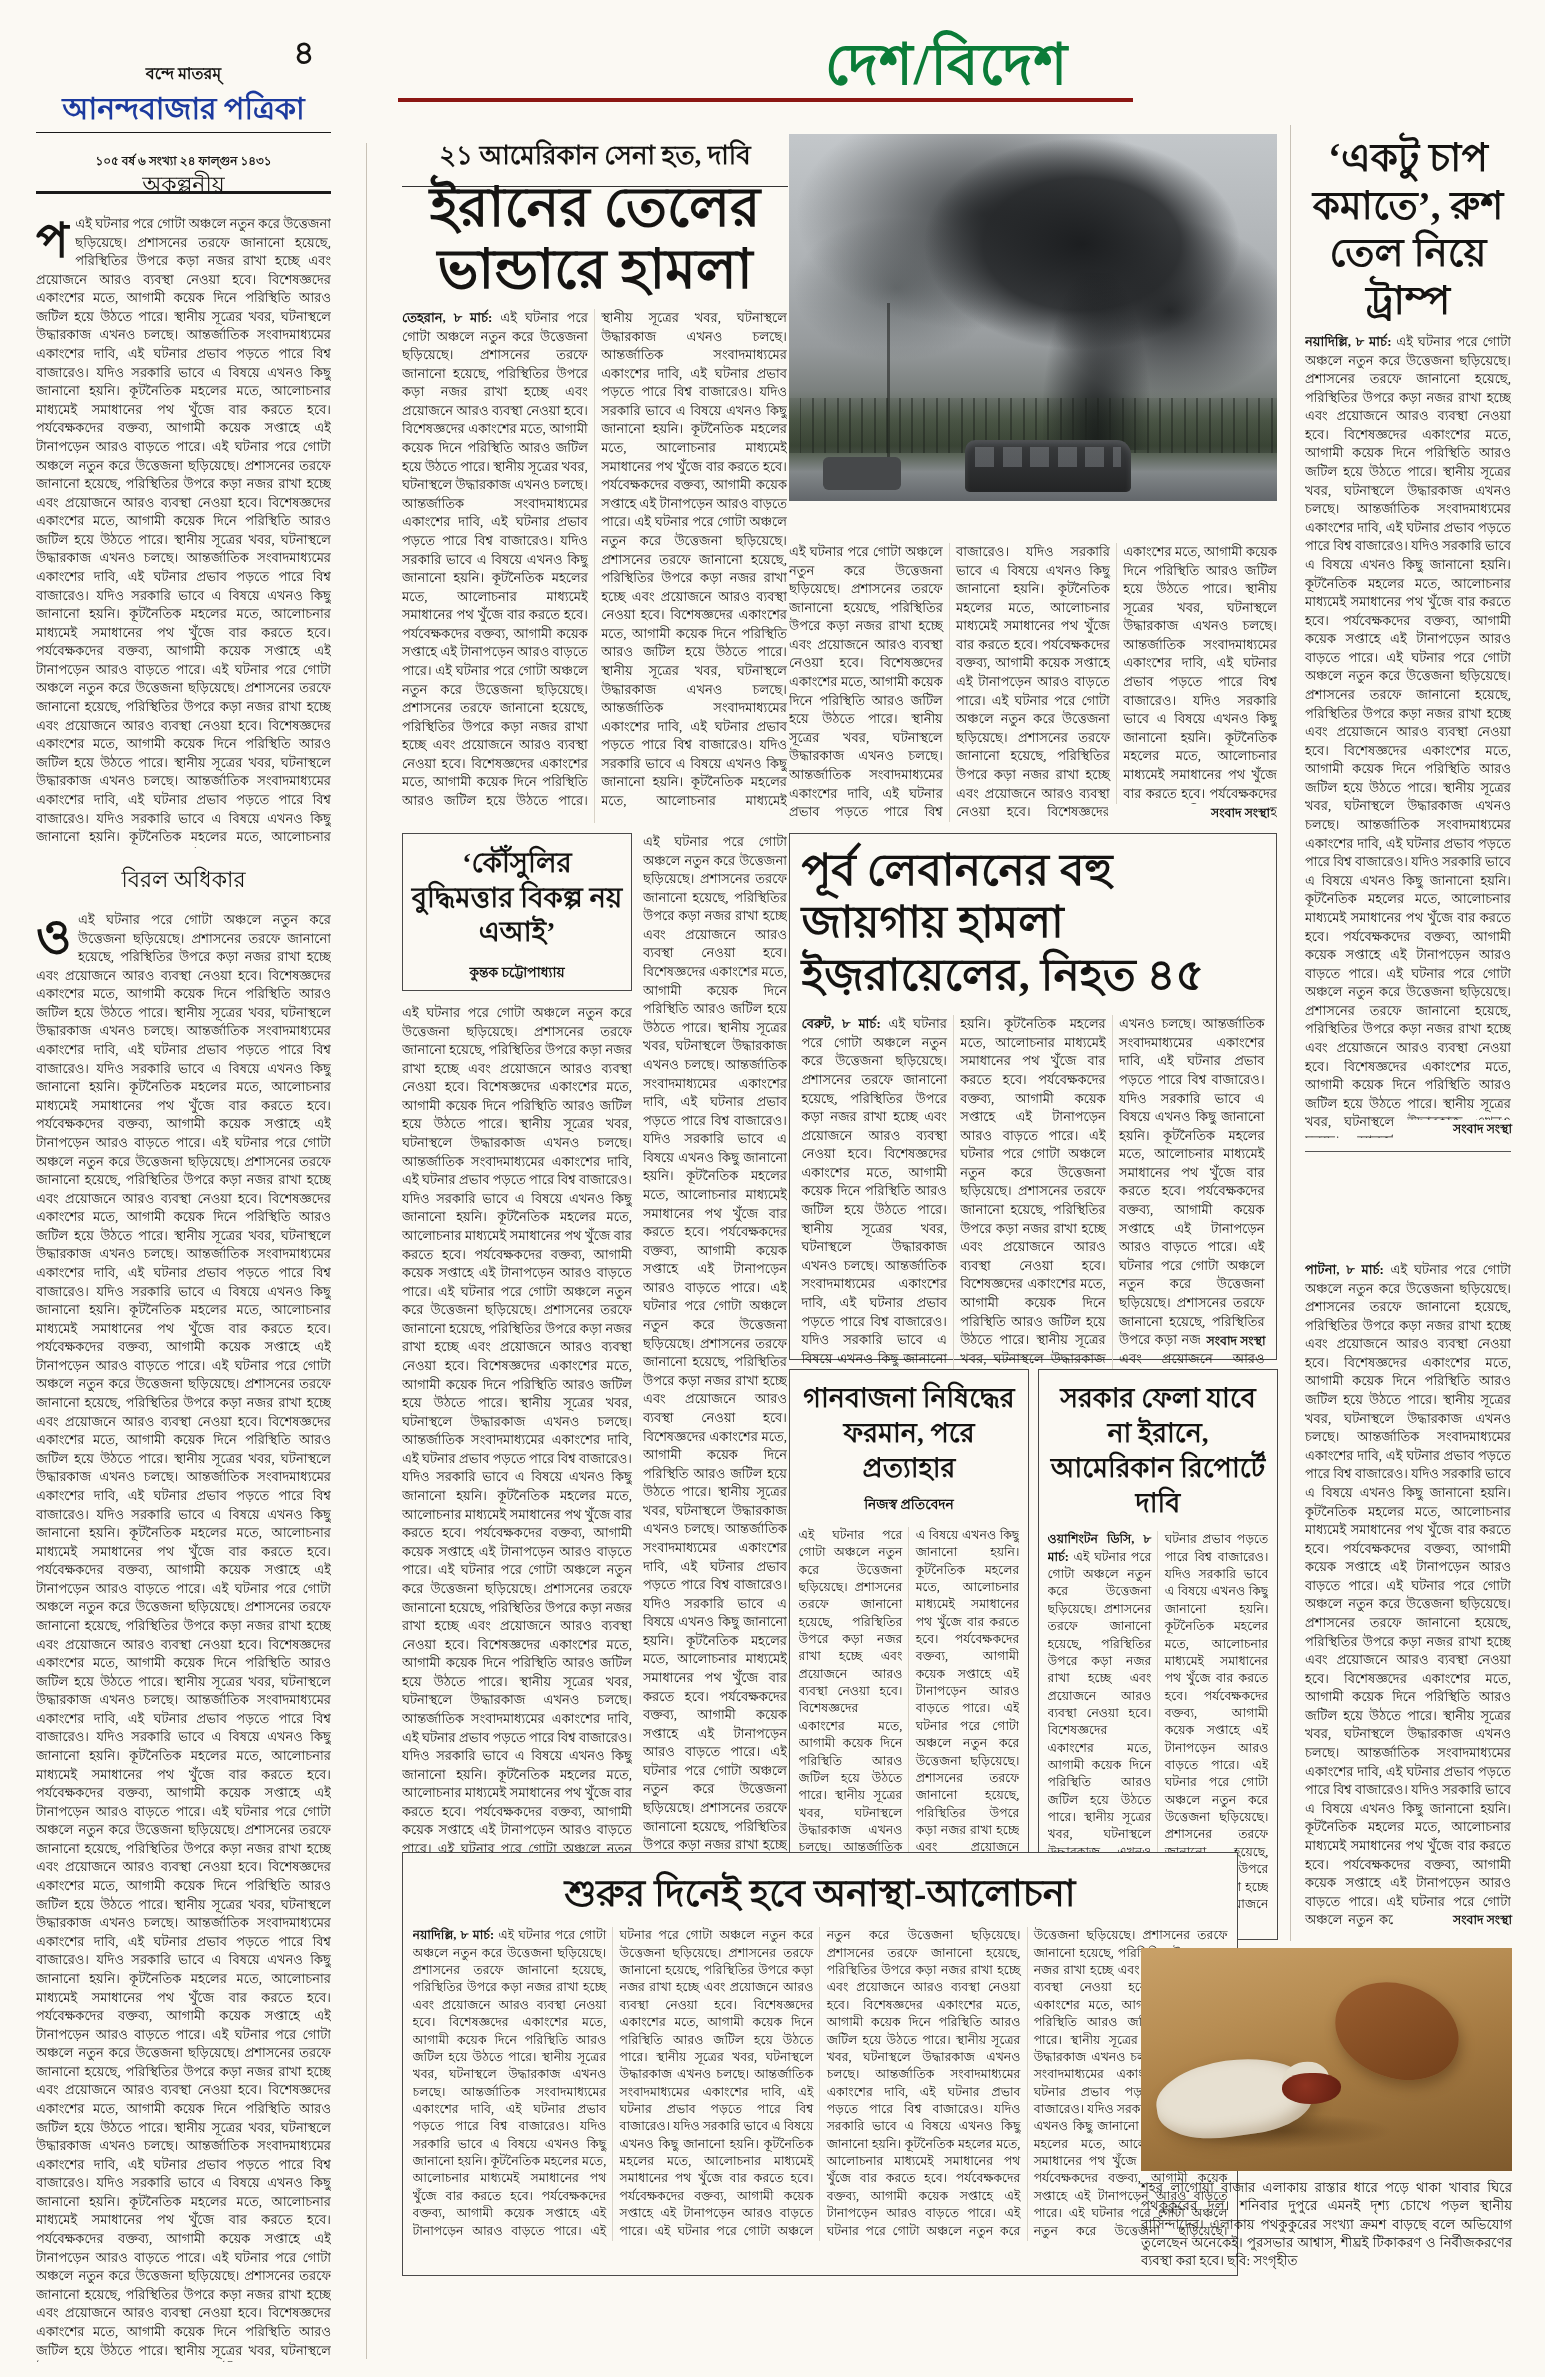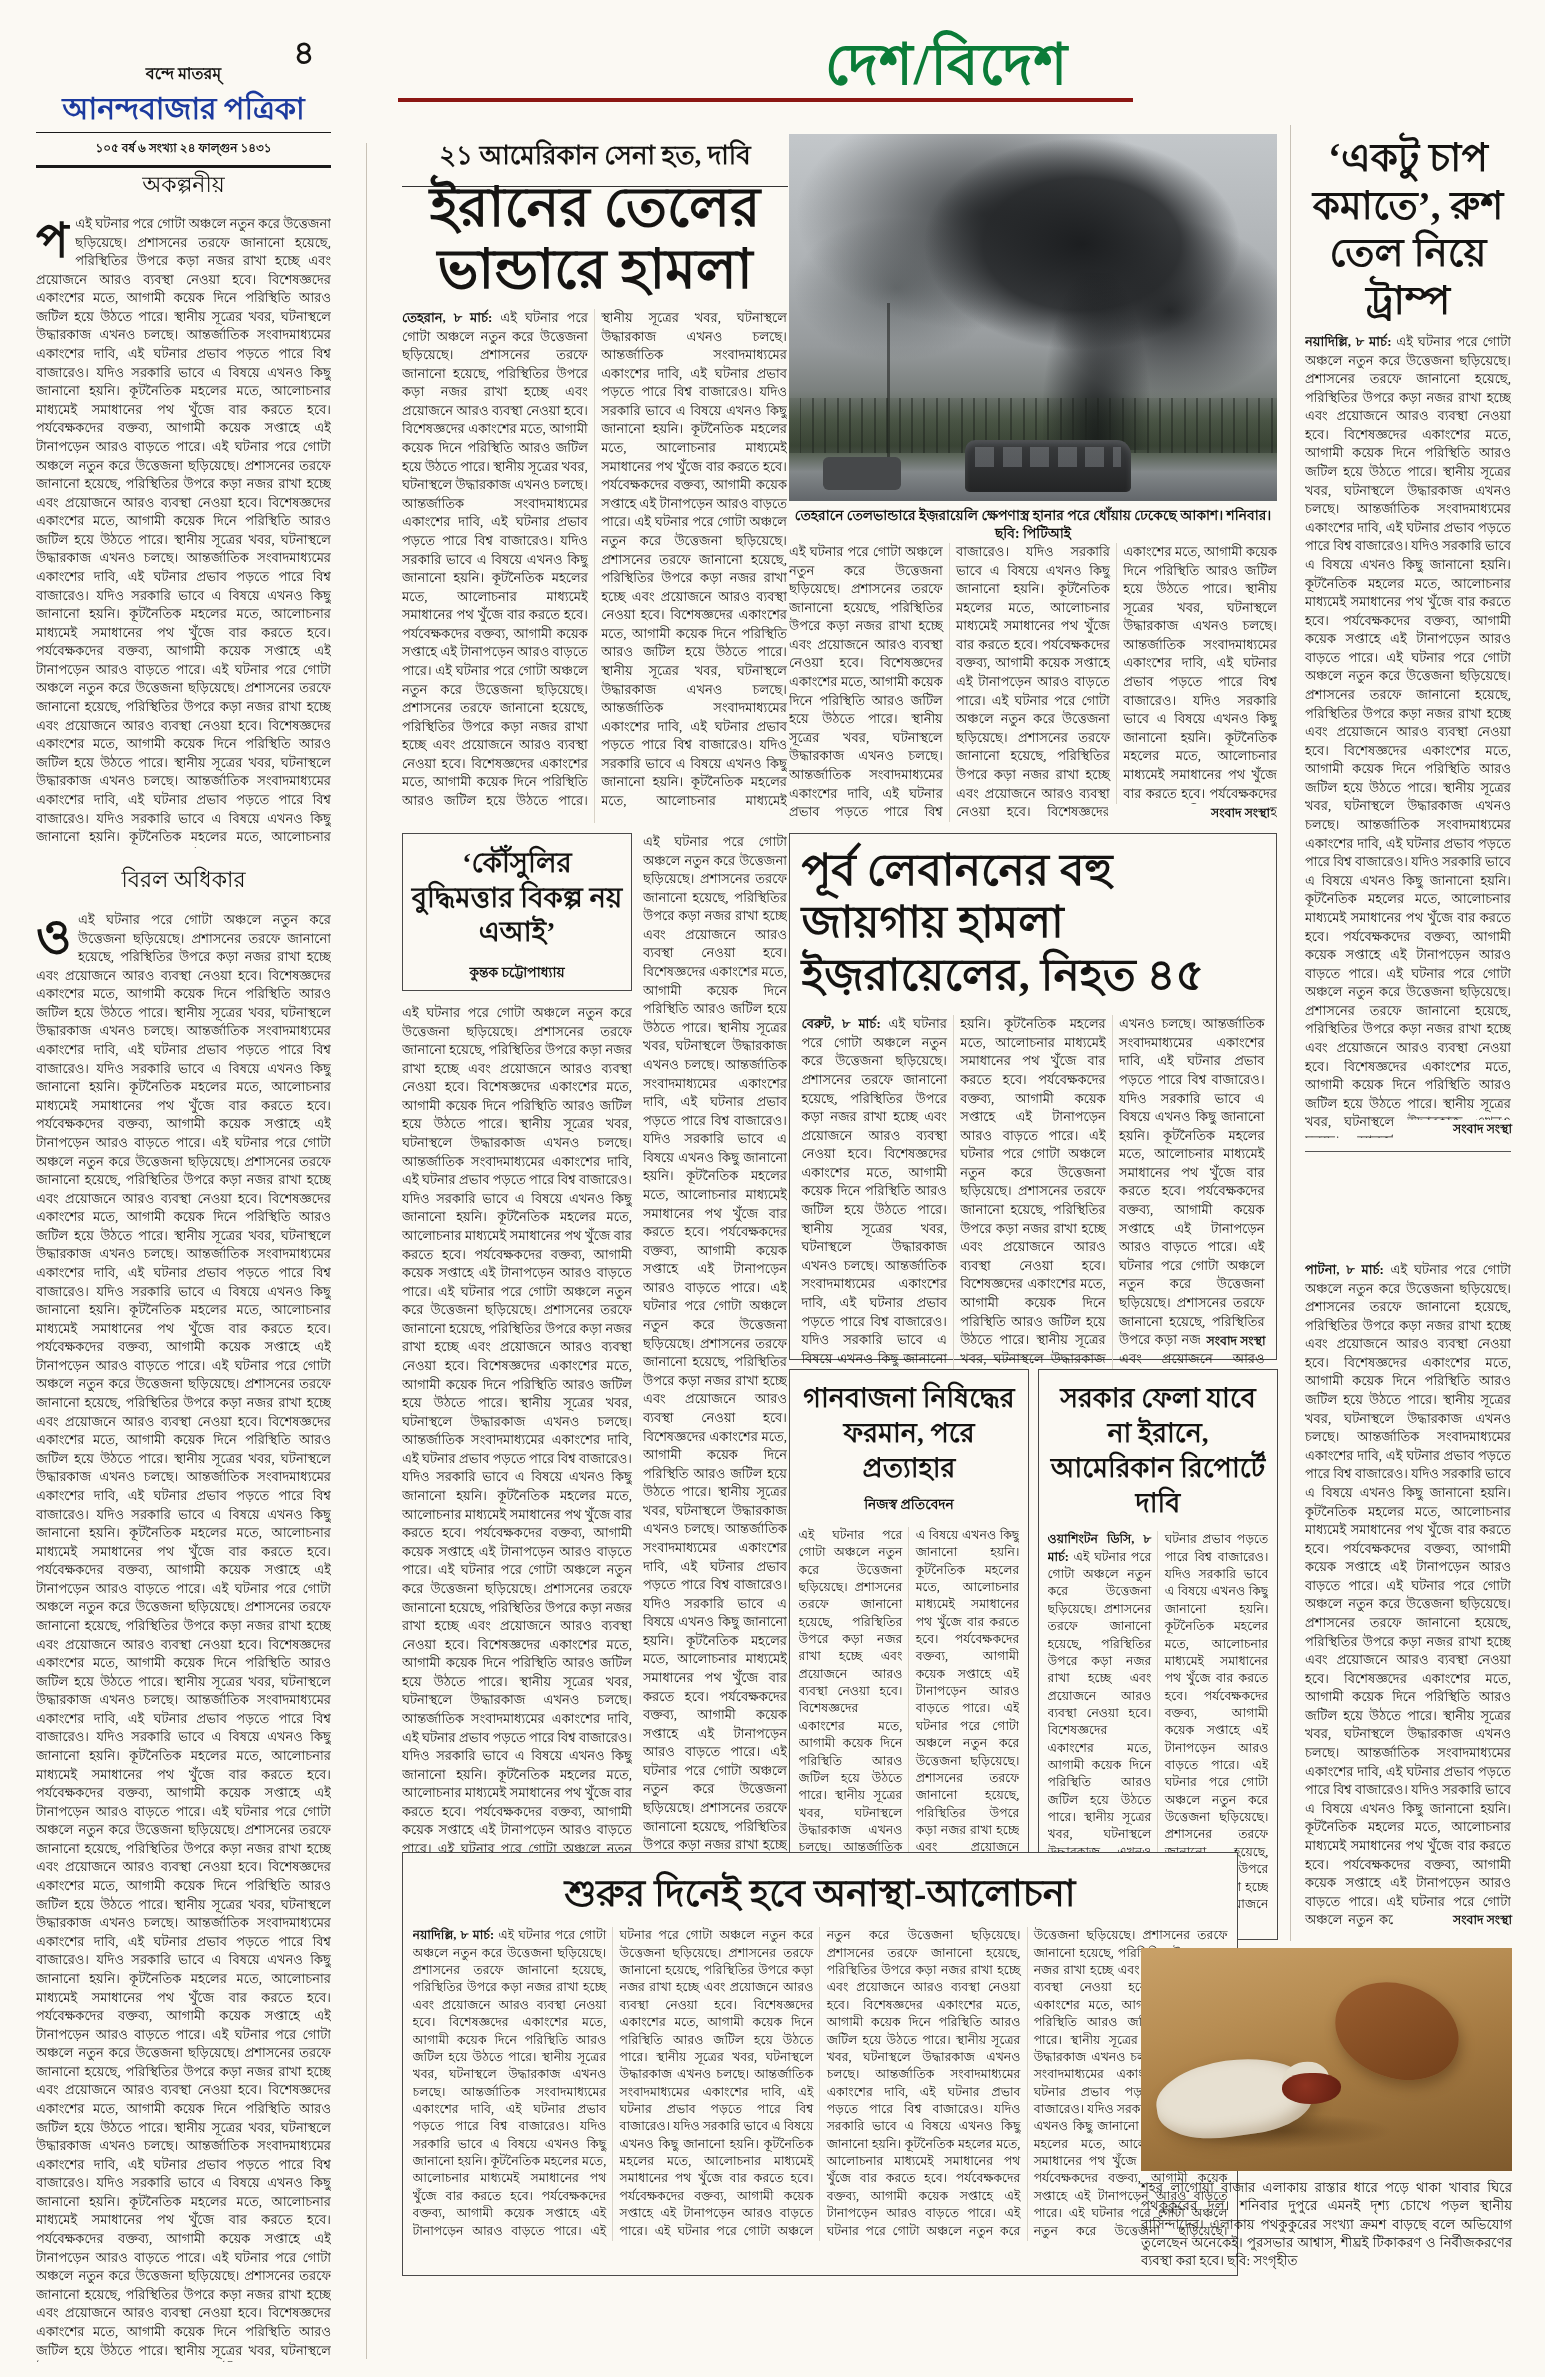--- a/index.html
+++ b/index.html
@@ -13,21 +13,21 @@
 
   
   .page-number { left:266px; top:27px; width:76px; font-size:33px; font-weight:600; text-align:center; }
   .section-title { left:761px; top:21px; width:371px; text-align:center; font-size:57px; font-weight:bold; color:var(--section-green,#0b7c38); letter-spacing:1px; }
   .section-rule { left:398px; top:98px; width:735px; height:4.3px; background:var(--rule-maroon,#8c1713); }
 
   
   .masthead { left:36px; top:61px; width:295px; text-align:center; }
   .mast-motto { font-size:16px; font-weight:600; margin-bottom:4.8px; }
   .mast-title { font-size:30px; font-weight:bold; line-height:1.05; color:var(--masthead-blue,#1c3a9e); }
-  .mast-dateline { margin-top:7.6px; border-top:1.4px solid #1a1a1a; border-bottom:3.3px solid #1a1a1a; padding:6px 0; font-size:12px; font-weight:600; }
+  .mast-dateline { margin-top:7.6px; border-top:1.4px solid #1a1a1a; border-bottom:3.3px solid #1a1a1a; padding:19px 0; font-size:12px; font-weight:600; }
 
   .ed-title { width:295px; left:36px; text-align:center; font-size:22px; font-weight:normal; }
   .ed1-title { top:167px; }
   .ed2-title { top:862px; }
   .ed-body { left:36px; width:295px; overflow:hidden; }
   .ed1-body { top:215px; height:633px; }
   .ed2-body { top:911px; height:1451px; }
   .dropcap { float:left; font-size:48px; line-height:.9; font-weight:bold; padding:3.8px 6.7px 0 0; }
 
   
@@ -157,21 +157,20 @@
     <span class="dateline">তেহরান, ৮ মার্চ:</span>
     <span>এই ঘটনার পরে গোটা অঞ্চলে নতুন করে উত্তেজনা ছড়িয়েছে। প্রশাসনের তরফে জানানো হয়েছে, পরিস্থিতির উপরে কড়া নজর রাখা হচ্ছে এবং প্রয়োজনে আরও ব্যবস্থা নেওয়া হবে। বিশেষজ্ঞদের একাংশের মতে, আগামী কয়েক দিনে পরিস্থিতি আরও জটিল হয়ে উঠতে পারে। স্থানীয় সূত্রের খবর, ঘটনাস্থলে উদ্ধারকাজ এখনও চলছে। আন্তর্জাতিক সংবাদমাধ্যমের একাংশের দাবি, এই ঘটনার প্রভাব পড়তে পারে বিশ্ব বাজারেও। যদিও সরকারি ভাবে এ বিষয়ে এখনও কিছু জানানো হয়নি। কূটনৈতিক মহলের মতে, আলোচনার মাধ্যমেই সমাধানের পথ খুঁজে বার করতে হবে। পর্যবেক্ষকদের বক্তব্য, আগামী কয়েক সপ্তাহে এই টানাপড়েন আরও বাড়তে পারে। এই ঘটনার পরে গোটা অঞ্চলে নতুন করে উত্তেজনা ছড়িয়েছে। প্রশাসনের তরফে জানানো হয়েছে, পরিস্থিতির উপরে কড়া নজর রাখা হচ্ছে এবং প্রয়োজনে আরও ব্যবস্থা নেওয়া হবে। বিশেষজ্ঞদের একাংশের মতে, আগামী কয়েক দিনে পরিস্থিতি আরও জটিল হয়ে উঠতে পারে। স্থানীয় সূত্রের খবর, ঘটনাস্থলে উদ্ধারকাজ এখনও চলছে। আন্তর্জাতিক সংবাদমাধ্যমের একাংশের দাবি, এই ঘটনার প্রভাব পড়তে পারে বিশ্ব বাজারেও। যদিও সরকারি ভাবে এ বিষয়ে এখনও কিছু জানানো হয়নি। কূটনৈতিক মহলের মতে, আলোচনার মাধ্যমেই সমাধানের পথ খুঁজে বার করতে হবে। পর্যবেক্ষকদের বক্তব্য, আগামী কয়েক সপ্তাহে এই টানাপড়েন আরও বাড়তে পারে। এই ঘটনার পরে গোটা অঞ্চলে নতুন করে উত্তেজনা ছড়িয়েছে। প্রশাসনের তরফে জানানো হয়েছে, পরিস্থিতির উপরে কড়া নজর রাখা হচ্ছে এবং প্রয়োজনে আরও ব্যবস্থা নেওয়া হবে। বিশেষজ্ঞদের একাংশের মতে, আগামী কয়েক দিনে পরিস্থিতি আরও জটিল হয়ে উঠতে পারে। স্থানীয় সূত্রের খবর, ঘটনাস্থলে উদ্ধারকাজ এখনও চলছে। আন্তর্জাতিক সংবাদমাধ্যমের একাংশের দাবি, এই ঘটনার প্রভাব পড়তে পারে বিশ্ব বাজারেও। যদিও সরকারি ভাবে এ বিষয়ে এখনও কিছু জানানো হয়নি। কূটনৈতিক মহলের মতে, আলোচনার মাধ্যমেই সমাধানের পথ খুঁজে বার করতে হবে। পর্যবেক্ষকদের বক্তব্য, আগামী কয়েক সপ্তাহে এই টানাপড়েন আরও বাড়তে পারে। এই ঘটনার পরে গোটা অঞ্চলে নতুন করে উত্তেজনা ছড়িয়েছে। প্রশাসনের তরফে জানানো হয়েছে, পরিস্থিতির উপরে কড়া নজর রাখা হচ্ছে এবং প্রয়োজনে আরও ব্যবস্থা নেওয়া হবে। বিশেষজ্ঞদের একাংশের মতে, আগামী কয়েক দিনে পরিস্থিতি আরও জটিল হয়ে উঠতে পারে। স্থানীয় সূত্রের খবর, ঘটনাস্থলে উদ্ধারকাজ এখনও চলছে। আন্তর্জাতিক সংবাদমাধ্যমের একাংশের দাবি, এই ঘটনার প্রভাব পড়তে পারে বিশ্ব বাজারেও। যদিও সরকারি ভাবে এ বিষয়ে এখনও কিছু জানানো হয়নি। কূটনৈতিক মহলের মতে, আলোচনার মাধ্যমেই সমাধানের পথ খুঁজে বার করতে হবে। পর্যবেক্ষকদের বক্তব্য, আগামী কয়েক সপ্তাহে এই টানাপড়েন আরও বাড়তে পারে। এই ঘটনার পরে গোটা অঞ্চলে নতুন করে উত্তেজনা ছড়িয়েছে। প্রশাসনের তরফে জানানো হয়েছে, পরিস্থিতির উপরে কড়া নজর রাখা হচ্ছে এবং প্রয়োজনে আরও ব্যবস্থা নেওয়া হবে। বিশেষজ্ঞদের একাংশের মতে, আগামী কয়েক দিনে পরিস্থিতি আরও জটিল হয়ে উঠতে পারে। স্থানীয় সূত্রের খবর, ঘটনাস্থলে উদ্ধারকাজ এখনও চলছে। আন্তর্জাতিক সংবাদমাধ্যমের একাংশের দাবি, এই ঘটনার প্রভাব পড়তে পারে বিশ্ব বাজারেও। যদিও সরকারি ভাবে এ বিষয়ে এখনও কিছু জানানো হয়নি। কূটনৈতিক মহলের মতে, আলোচনার মাধ্যমেই সমাধানের পথ খুঁজে বার করতে হবে। পর্যবেক্ষকদের বক্তব্য, আগামী কয়েক সপ্তাহে এই টানাপড়েন আরও বাড়তে পারে। </span>
   </div>
   <div class="abs lead-photo">
     <div class="plume"></div>
     <div class="pole"></div>
     <div class="fence"></div>
     <div class="vehicle-burned"></div>
     <div class="vehicle-small"></div>
   </div>
-  <div class="abs lead-caption">তেহরানে তেলভান্ডারে ইজ়রায়েলি ক্ষেপণাস্ত্র হানার পরে ধোঁয়ায় ঢেকেছে আকাশ। শনিবার। ছবি: পিটিআই</div>
   <div class="abs lead-body-right body-text cols-3">
     <span>এই ঘটনার পরে গোটা অঞ্চলে নতুন করে উত্তেজনা ছড়িয়েছে। প্রশাসনের তরফে জানানো হয়েছে, পরিস্থিতির উপরে কড়া নজর রাখা হচ্ছে এবং প্রয়োজনে আরও ব্যবস্থা নেওয়া হবে। বিশেষজ্ঞদের একাংশের মতে, আগামী কয়েক দিনে পরিস্থিতি আরও জটিল হয়ে উঠতে পারে। স্থানীয় সূত্রের খবর, ঘটনাস্থলে উদ্ধারকাজ এখনও চলছে। আন্তর্জাতিক সংবাদমাধ্যমের একাংশের দাবি, এই ঘটনার প্রভাব পড়তে পারে বিশ্ব বাজারেও। যদিও সরকারি ভাবে এ বিষয়ে এখনও কিছু জানানো হয়নি। কূটনৈতিক মহলের মতে, আলোচনার মাধ্যমেই সমাধানের পথ খুঁজে বার করতে হবে। পর্যবেক্ষকদের বক্তব্য, আগামী কয়েক সপ্তাহে এই টানাপড়েন আরও বাড়তে পারে। এই ঘটনার পরে গোটা অঞ্চলে নতুন করে উত্তেজনা ছড়িয়েছে। প্রশাসনের তরফে জানানো হয়েছে, পরিস্থিতির উপরে কড়া নজর রাখা হচ্ছে এবং প্রয়োজনে আরও ব্যবস্থা নেওয়া হবে। বিশেষজ্ঞদের একাংশের মতে, আগামী কয়েক দিনে পরিস্থিতি আরও জটিল হয়ে উঠতে পারে। স্থানীয় সূত্রের খবর, ঘটনাস্থলে উদ্ধারকাজ এখনও চলছে। আন্তর্জাতিক সংবাদমাধ্যমের একাংশের দাবি, এই ঘটনার প্রভাব পড়তে পারে বিশ্ব বাজারেও। যদিও সরকারি ভাবে এ বিষয়ে এখনও কিছু জানানো হয়নি। কূটনৈতিক মহলের মতে, আলোচনার মাধ্যমেই সমাধানের পথ খুঁজে বার করতে হবে। পর্যবেক্ষকদের বক্তব্য, আগামী কয়েক সপ্তাহে এই টানাপড়েন আরও বাড়তে পারে। এই ঘটনার পরে গোটা অঞ্চলে নতুন করে উত্তেজনা ছড়িয়েছে। প্রশাসনের তরফে জানানো হয়েছে, পরিস্থিতির উপরে কড়া নজর রাখা হচ্ছে এবং প্রয়োজনে আরও ব্যবস্থা নেওয়া হবে। বিশেষজ্ঞদের একাংশের মতে, আগামী কয়েক দিনে পরিস্থিতি আরও জটিল হয়ে উঠতে পারে। স্থানীয় সূত্রের খবর, ঘটনাস্থলে উদ্ধারকাজ এখনও চলছে। আন্তর্জাতিক সংবাদমাধ্যমের একাংশের দাবি, এই ঘটনার প্রভাব পড়তে পারে বিশ্ব বাজারেও। যদিও সরকারি ভাবে এ বিষয়ে এখনও কিছু জানানো হয়নি। কূটনৈতিক মহলের মতে, আলোচনার মাধ্যমেই সমাধানের পথ খুঁজে বার করতে হবে। পর্যবেক্ষকদের বক্তব্য, আগামী কয়েক সপ্তাহে এই টানাপড়েন আরও বাড়তে পারে। </span>
   </div>
   <div class="abs credit lead-credit">সংবাদ সংস্থা</div>
 
   <div class="abs boxed ai-headbox">
     <div class="ai-headline">‘কৌঁসুলির বুদ্ধিমত্তার বিকল্প নয় এআই’</div>
     <div class="ai-byline">কুন্তক চট্টোপাধ্যায়</div>
   </div>
   <div class="abs ai-body-left body-text">

